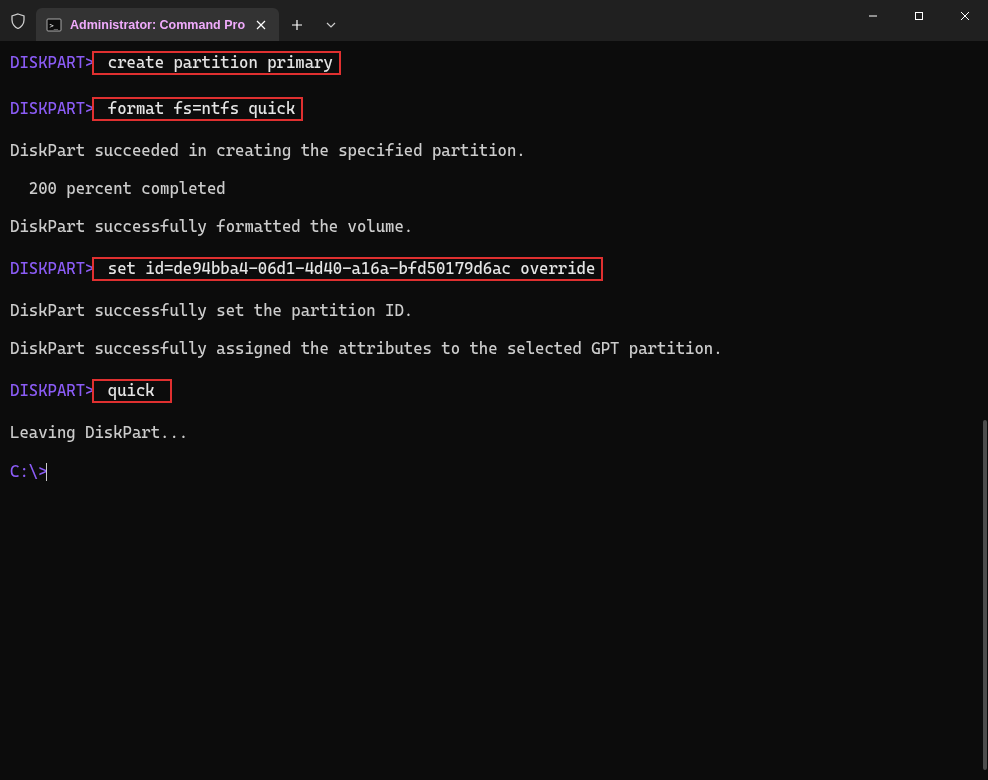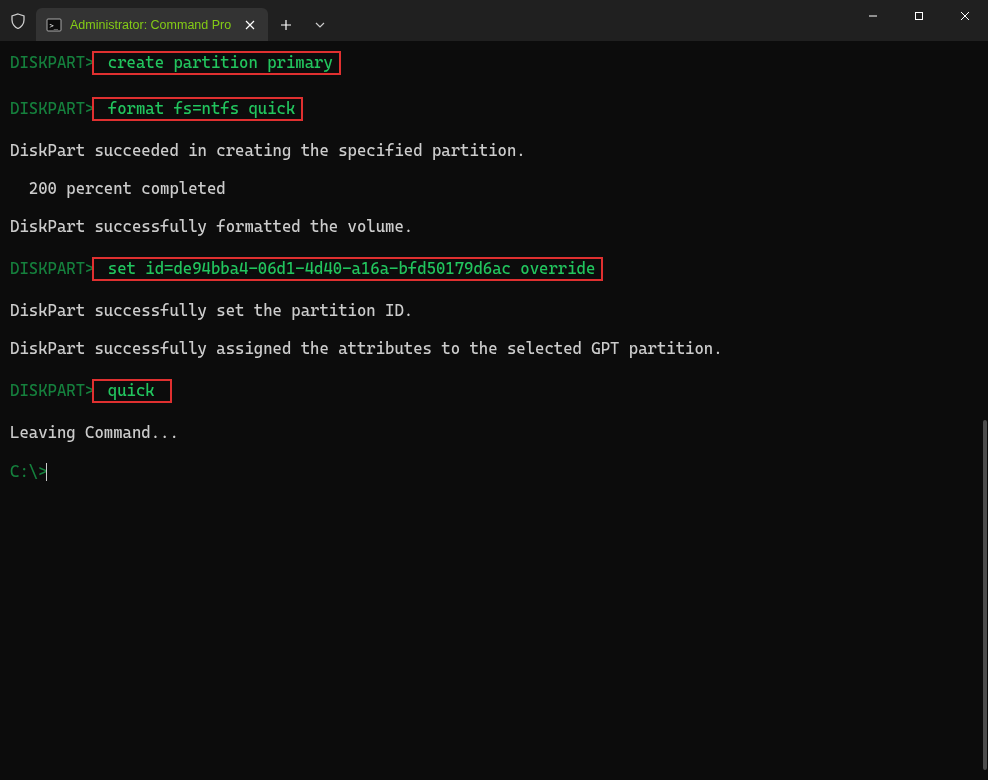--- a/index.html
+++ b/index.html
@@ -37,24 +37,24 @@
       min-width: 232px;
     }
     .tab-icon {
       width: 16px;
       height: 16px;
       display: flex;
       align-items: center;
       justify-content: center;
     }
     .tab-title {
-      color: #84cc16;
+      color: #f0abfc;
       font-size: 12.5px;
       font-family: "Segoe UI", sans-serif;
-      font-weight: 400;
+      font-weight: 700;
       flex: 1;
       white-space: nowrap;
       overflow: hidden;
     }
     .tab-close {
       width: 16px;
       height: 16px;
       display: flex;
       align-items: center;
       justify-content: center;
@@ -103,24 +103,24 @@
       line-height: 1.0;
       color: #cccccc;
       background: #0c0c0c;
     }
     .term-line {
       white-space: pre;
       margin-bottom: 22px;
       font-family: Consolas, "Cascadia Mono", monospace;
     }
     .prompt {
-      color: #15803d;
+      color: #8b5cf6;
     }
     .cmd-text {
-      color: #22c55e;
+      color: #e5e5e5;
     }
     .highlight-box {
       border: 2.5px solid #e03030;
       padding: 2px 6px 2px 4px;
       display: inline-block;
       margin-left: -2px;
     }
     .cursor-block {
       display: inline-block;
       width: 1.5px;
@@ -194,17 +194,17 @@
 <div class="terminal" id="terminal">
     <div class="term-line"><span class="prompt">DISKPART&gt;</span><span class="highlight-box"><span class="cmd-text"> create partition primary</span></span></div>
     <div class="term-line"><span class="prompt">DISKPART&gt;</span><span class="highlight-box"><span class="cmd-text"> format fs=ntfs quick</span></span></div>
     <div class="term-line">DiskPart succeeded in creating the specified partition.</div>
     <div class="term-line">  200 percent completed</div>
     <div class="term-line">DiskPart successfully formatted the volume.</div>
     <div class="term-line"><span class="prompt">DISKPART&gt;</span><span class="highlight-box"><span class="cmd-text"> set id=de94bba4-06d1-4d40-a16a-bfd50179d6ac override</span></span></div>
     <div class="term-line">DiskPart successfully set the partition ID.</div>
     <div class="term-line">DiskPart successfully assigned the attributes to the selected GPT partition.</div>
     <div class="term-line"><span class="prompt">DISKPART&gt;</span><span class="highlight-box"><span class="cmd-text"> quick </span></span></div>
-    <div class="term-line">Leaving Command...</div>
+    <div class="term-line">Leaving DiskPart...</div>
     <div class="term-line"><span class="prompt">C:\&gt;</span><span class="cursor-block"></span></div>
   </div>
 
 <div class="scrollbar"></div>
 
 </body></html>

